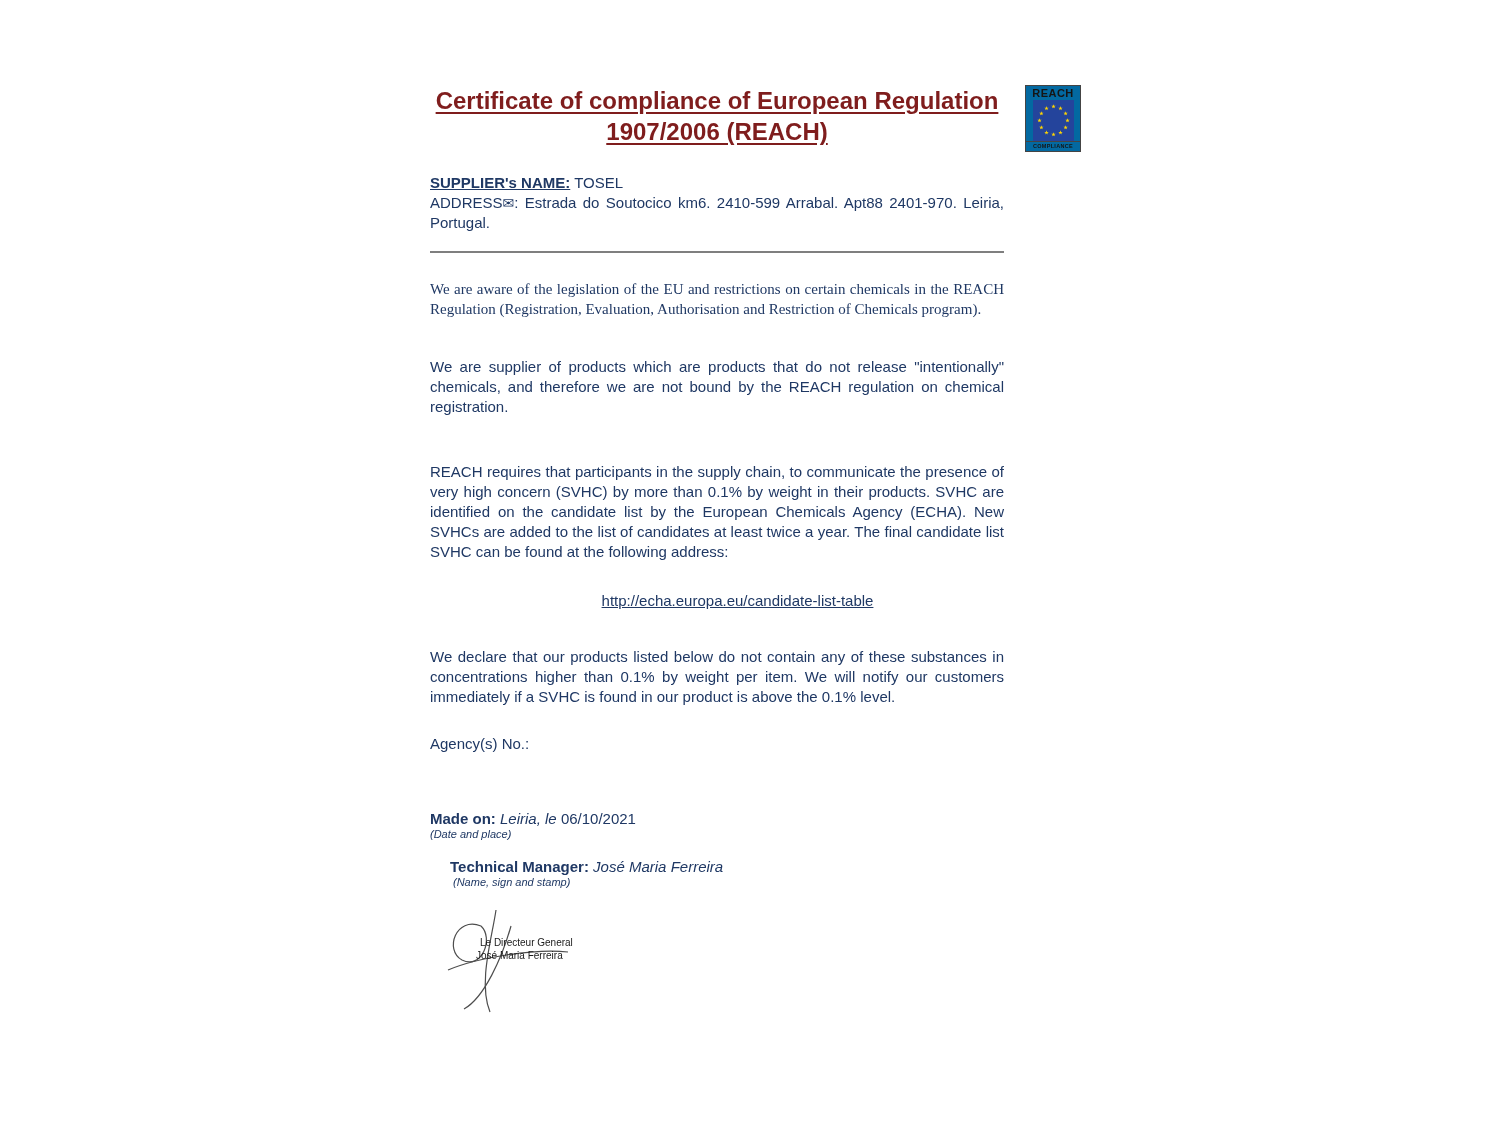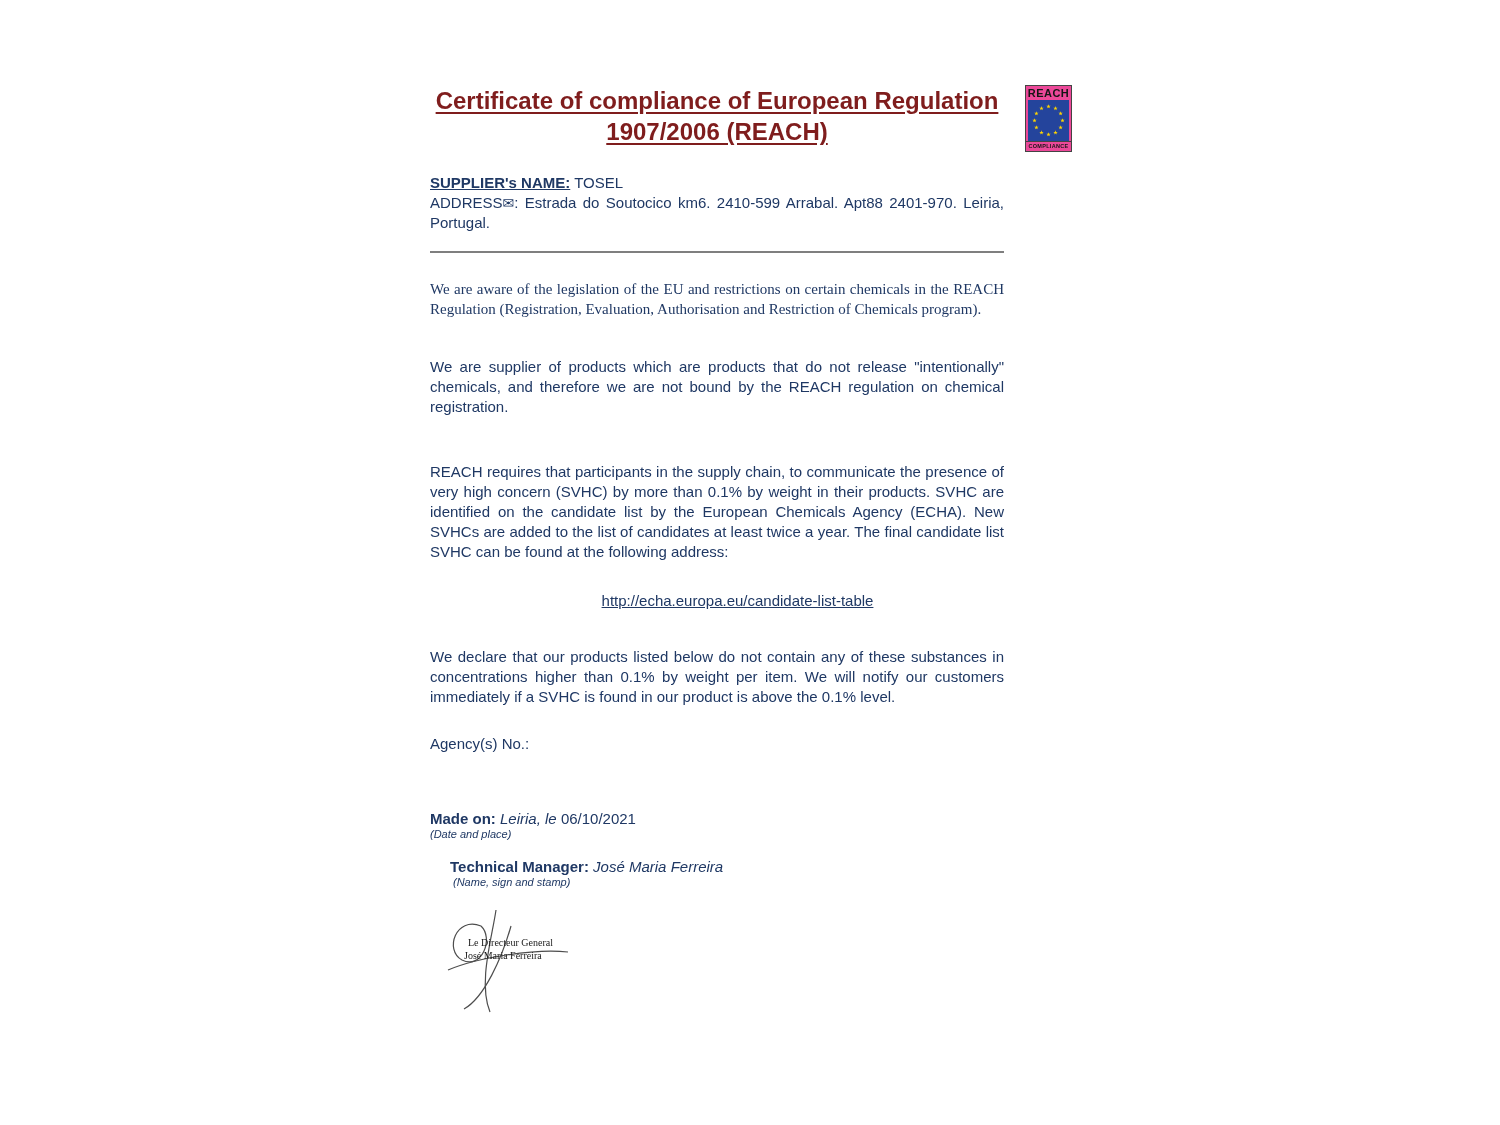--- a/index.html
+++ b/index.html
@@ -33,28 +33,28 @@
   .made-on { margin-top:58px; font-size:15px; }
   .bold { font-weight:bold; }
   .ital { font-style:italic; }
   .caption { font-size:11px; font-style:italic; line-height:15px; }
 
   .manager { margin-top:16px; font-size:15px;margin-left:20px; }
   .caption2 { padding-left:3px; }
 
   .signature { position:relative; margin-top:18px; margin-left:6px; width:150px; height:105px; }
   .signature svg { position:absolute; left:0; top:0; }
-  .sig-text { position:absolute; font-family:Liberation Serif, serif; color:#1a1a1a; font-size:10px; white-space:nowrap; }
+  .sig-text { position:absolute; font-family:Liberation Sans, sans-serif; color:#1a1a1a; font-size:10px; white-space:nowrap;margin-left:12px; }
   .sig-line1 { left:32px; top:29px; }
   .sig-line2 { left:28px; top:42px; }
 
   
   .reach-logo {
-    position:absolute; left:1025px; top:85px; width:47px;
-    border:1px solid #444; background:#ec4899; text-align:center;
+    position:absolute; left:1025px; top:85px; width:56px;
+    border:1px solid #444; background:#0369a1; text-align:center;
   }
   .reach-logo-top { font-size:11px; font-weight:bold; color:#151515; line-height:14px; letter-spacing:0.5px; }
   .reach-flag { width:41px; height:41px; margin:0 auto; display:block; background:#24449C; }
   .reach-logo-bottom { font-size:5.5px; font-weight:bold; color:#151515; line-height:9px; border-top:1px solid #444; letter-spacing:0.3px; }
 </style>
 </head>
 <body>
 
 <div class="page">
 

